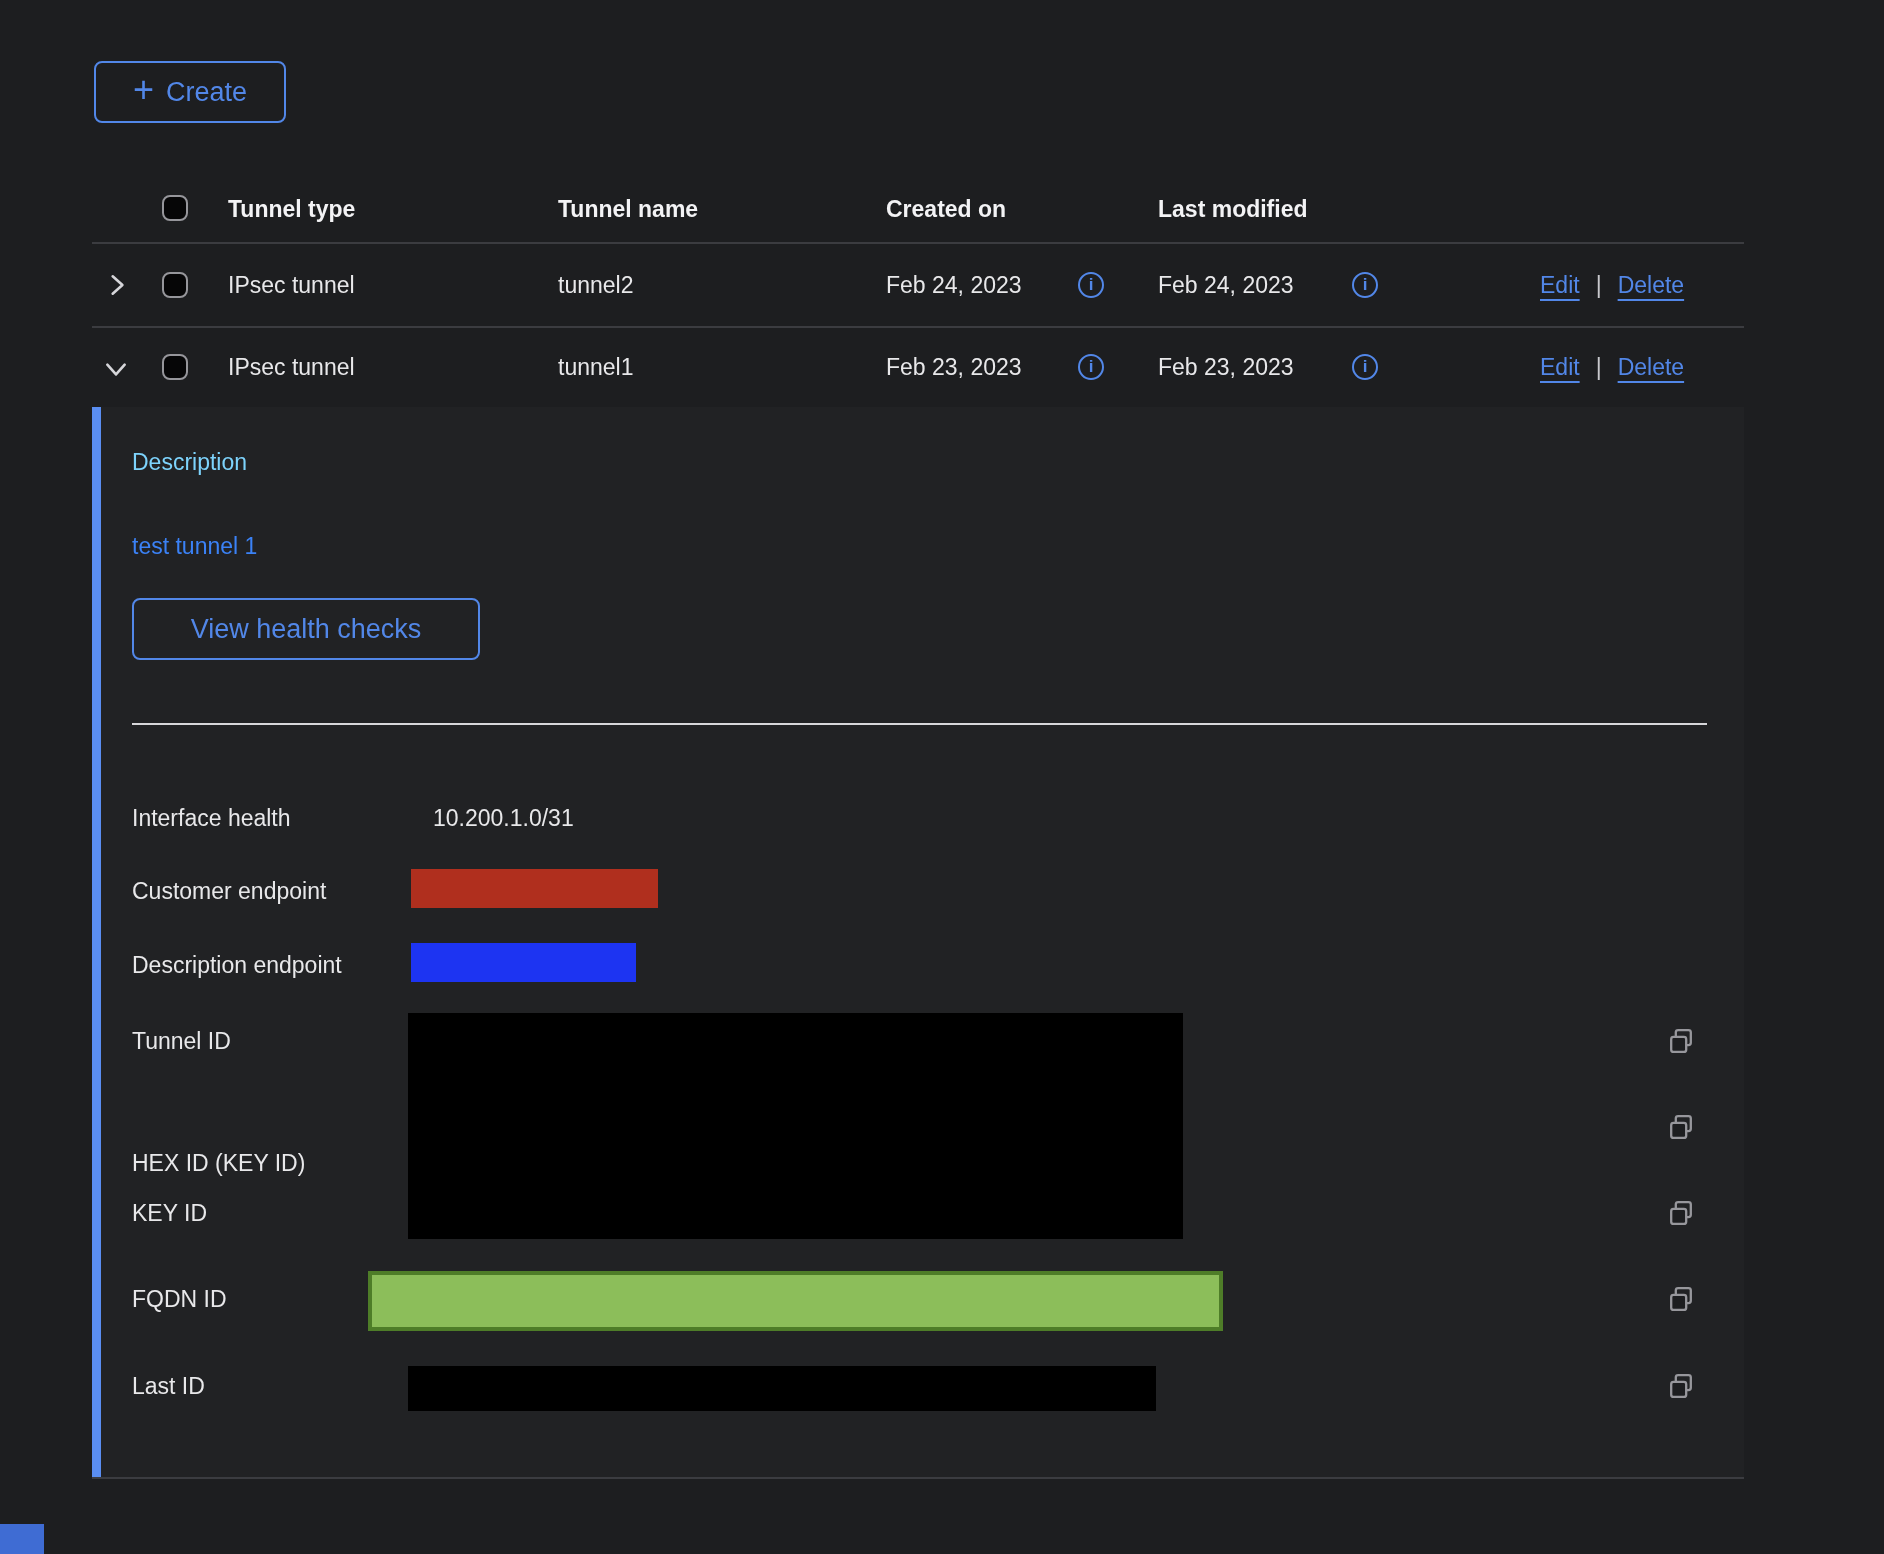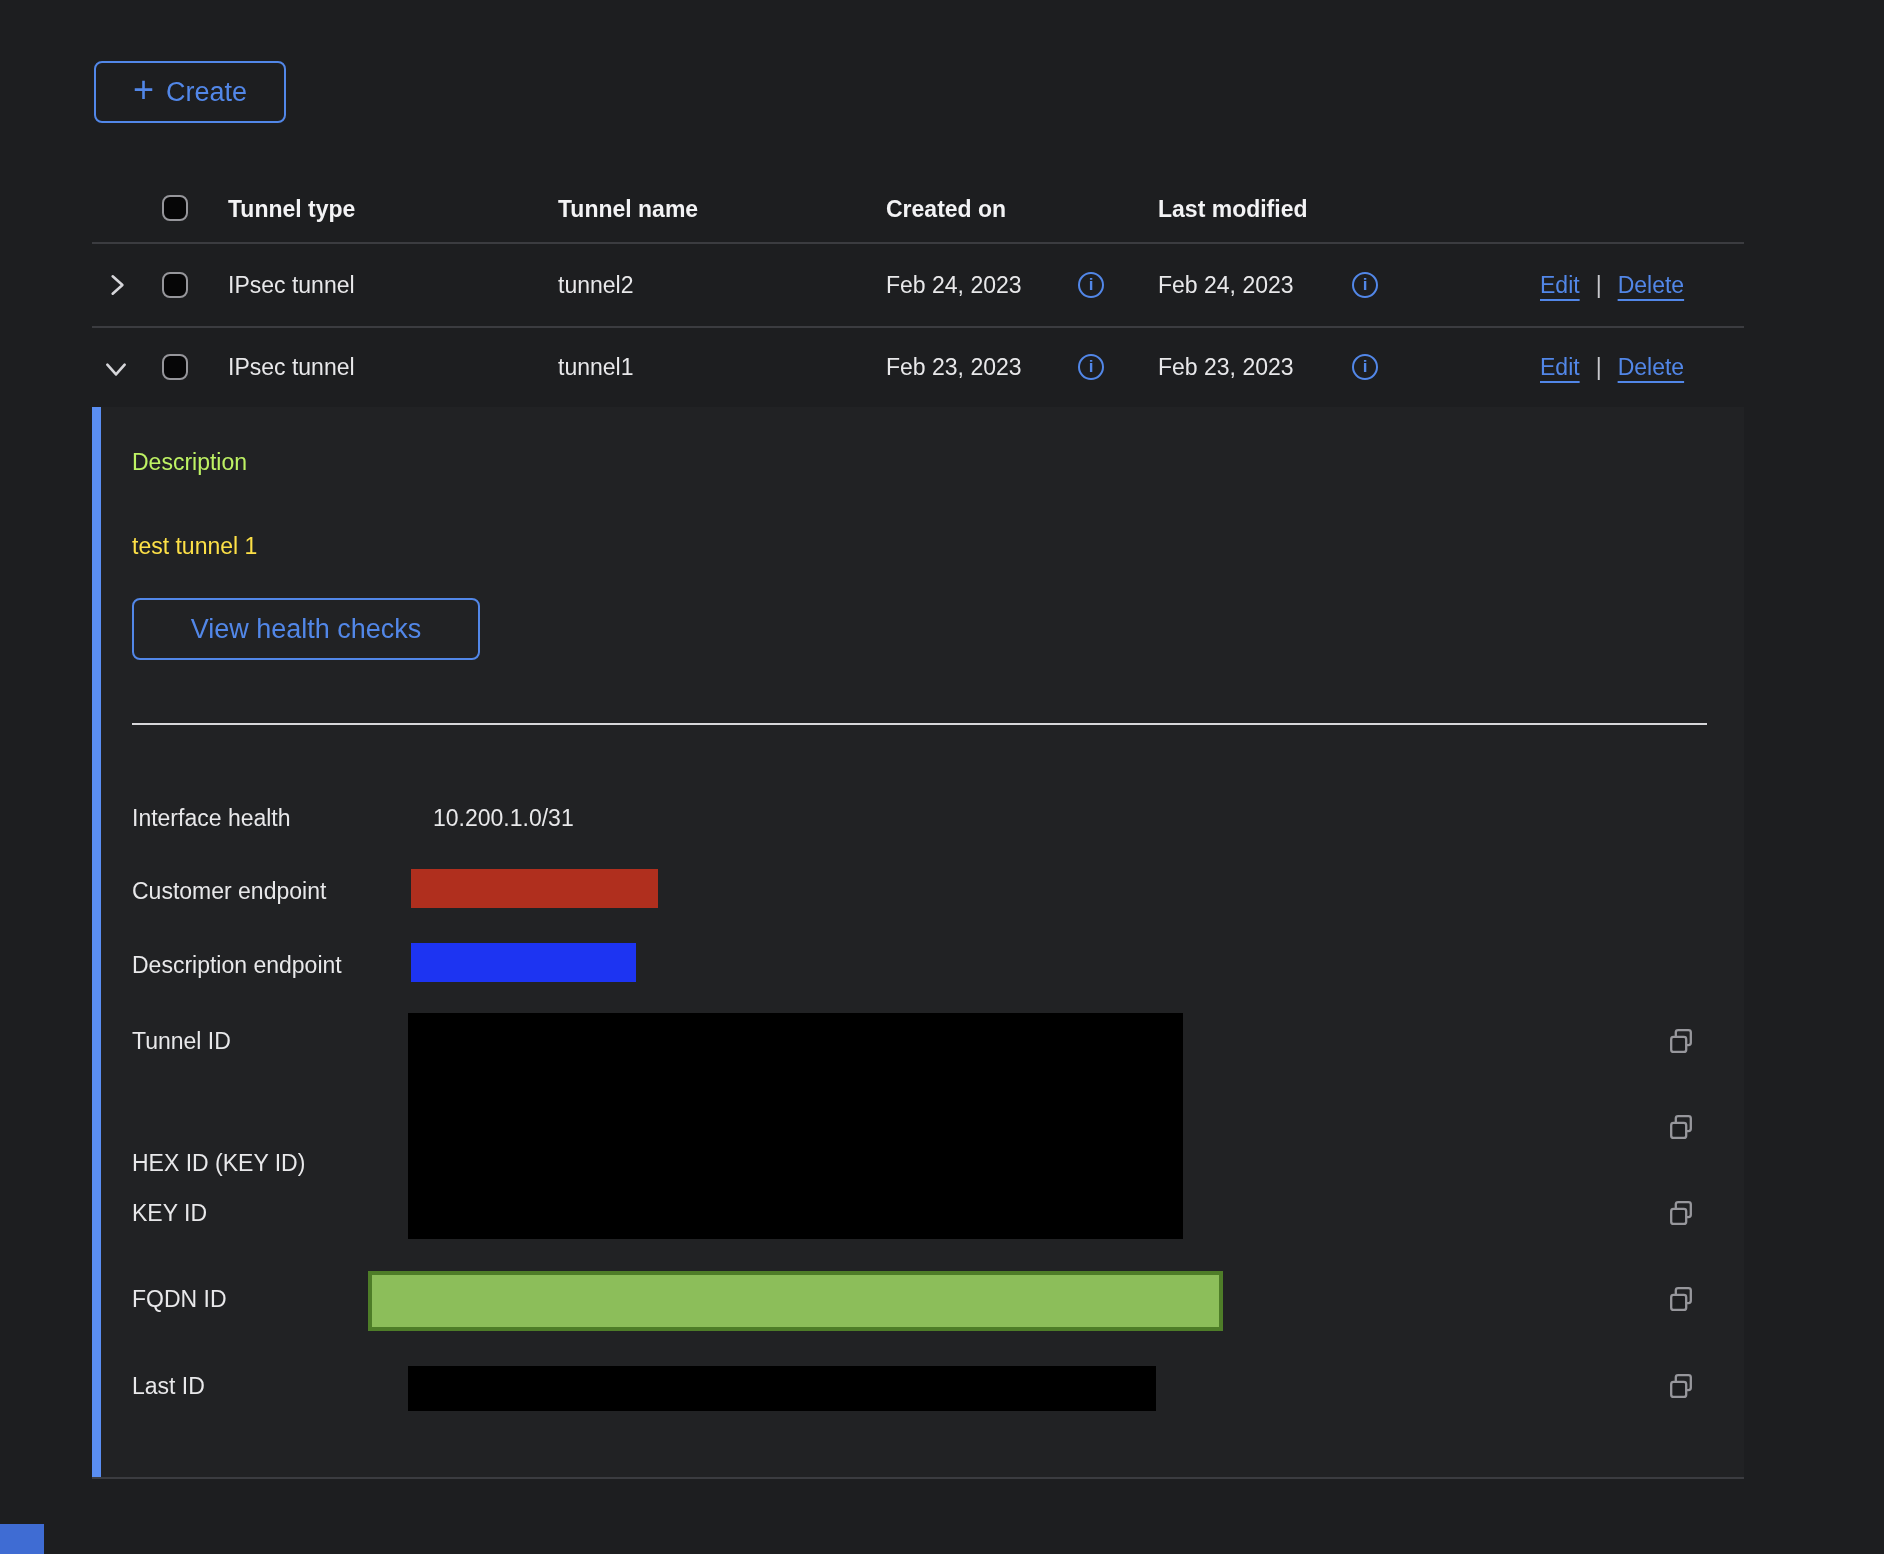--- a/index.html
+++ b/index.html
@@ -5,21 +5,21 @@
   html,body{margin:0;padding:0;background:#141416;}
   .screen{
     position:relative;width:1884px;height:1554px;overflow:hidden;
     background:#1d1e20;
     font-family:"Liberation Sans","DejaVu Sans",sans-serif;
     color:#e8e8ea;
   }
   .abs{position:absolute;}
   .txt{font-size:23px;line-height:32px;white-space:nowrap;}
   .hdr{font-weight:700;color:#f3f3f5;}
-  .muted{color:#fde047;}
+  .muted{color:#3b82f6;}
   .hr{position:absolute;height:2px;background:#3b3c40;}
   .hr-light{position:absolute;height:2px;background:#d7d7da;}
   .checkbox{
     position:absolute;width:26px;height:26px;border:2px solid #96969b;
     border-radius:8px;background:#060607;box-sizing:border-box;cursor:pointer;
   }
   .btn-outline{
     position:absolute;display:flex;align-items:center;justify-content:center;
     background:transparent;border:2px solid var(--accent-blue,#4e7fe0);
     border-radius:8px;color:var(--accent-blue,#5b8cea);
@@ -89,21 +89,21 @@
     <div class="abs txt" style="left:1158px;top:351px;">Feb 23, 2023</div>
     <span class="info-icon" style="position:absolute;left:1352px;top:354px;"><span>i</span></span>
     <div class="abs txt" style="left:1540px;top:351px;">
       <span class="link">Edit</span><span class="pipe">|</span><span class="link">Delete</span>
     </div>
   </div>
 
   <div class="panel-bg" style="left:101px;top:407px;width:1643px;height:1071px;"></div>
   <div class="bar" style="left:92px;top:407px;height:1071px;"></div>
 
-  <div class="abs txt" style="left:132px;top:446px;color:#bef264;">Description</div>
+  <div class="abs txt" style="left:132px;top:446px;color:#7dd3fc;">Description</div>
   <div class="abs txt muted" style="left:132px;top:530px;">test tunnel 1</div>
 
   <button class="btn-outline" style="left:132px;top:598px;width:348px;height:62px;">
     <span>View health checks</span>
   </button>
 
   <div class="hr-light" style="left:132px;top:723px;width:1575px;"></div>
 
   <div class="abs txt" style="left:132px;top:802px;">Interface health</div>
   <div class="abs txt" style="left:433px;top:802px;">10.200.1.0/31</div>

